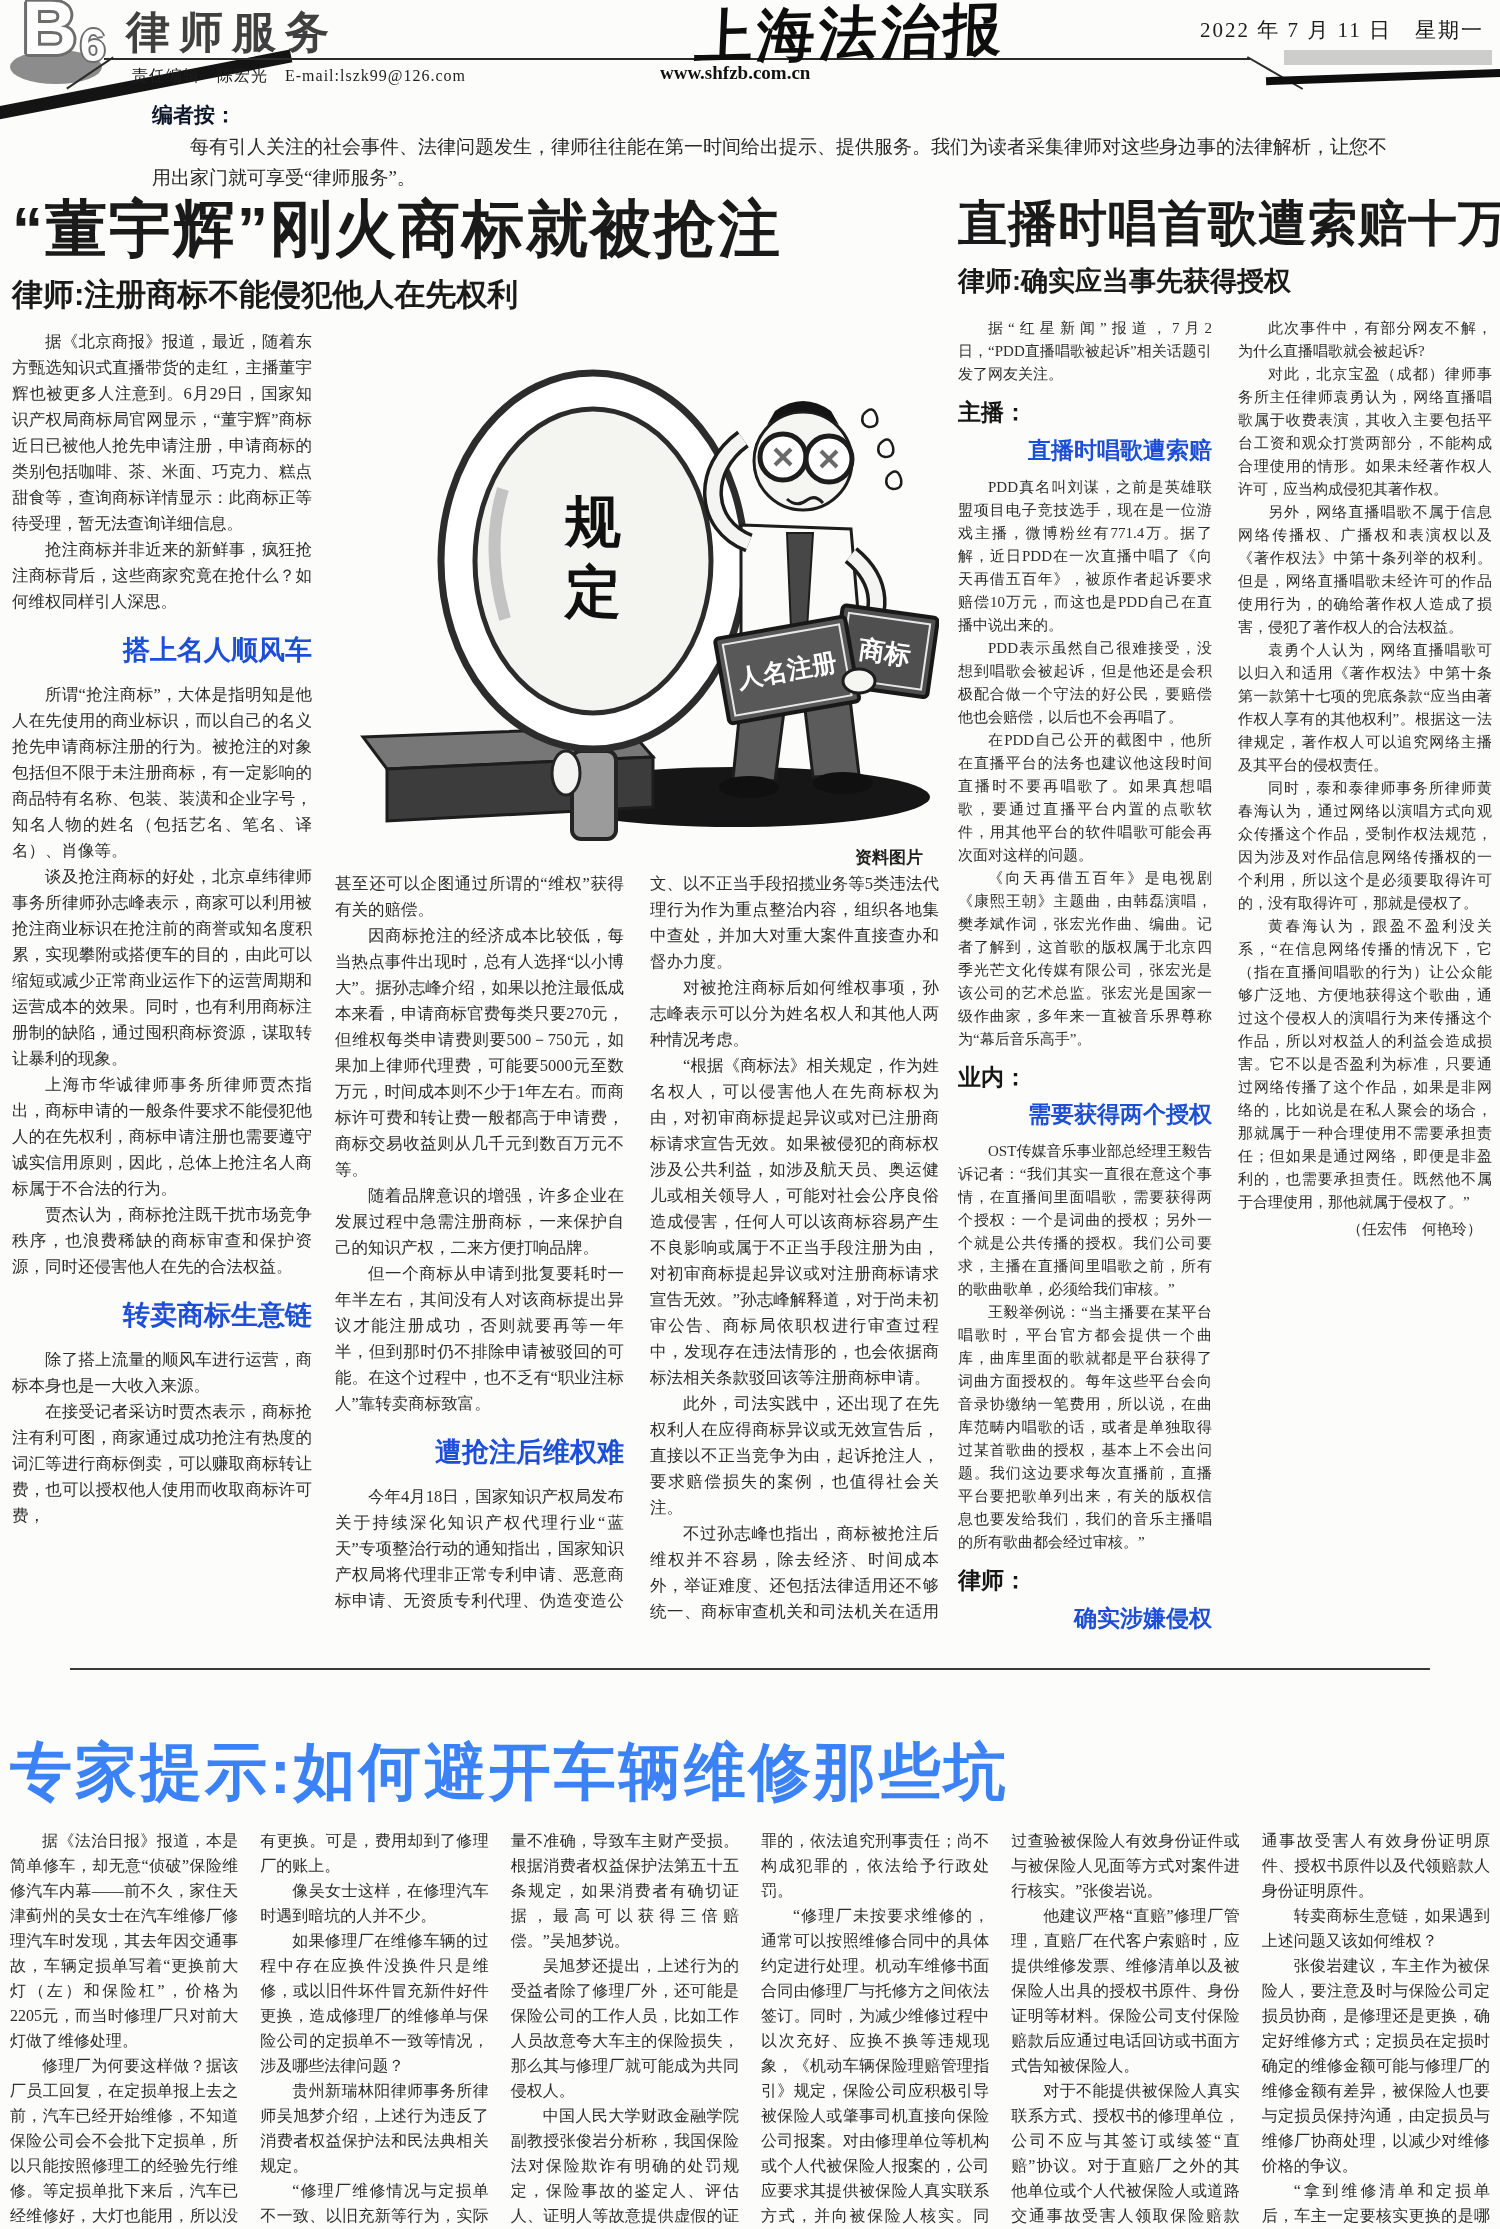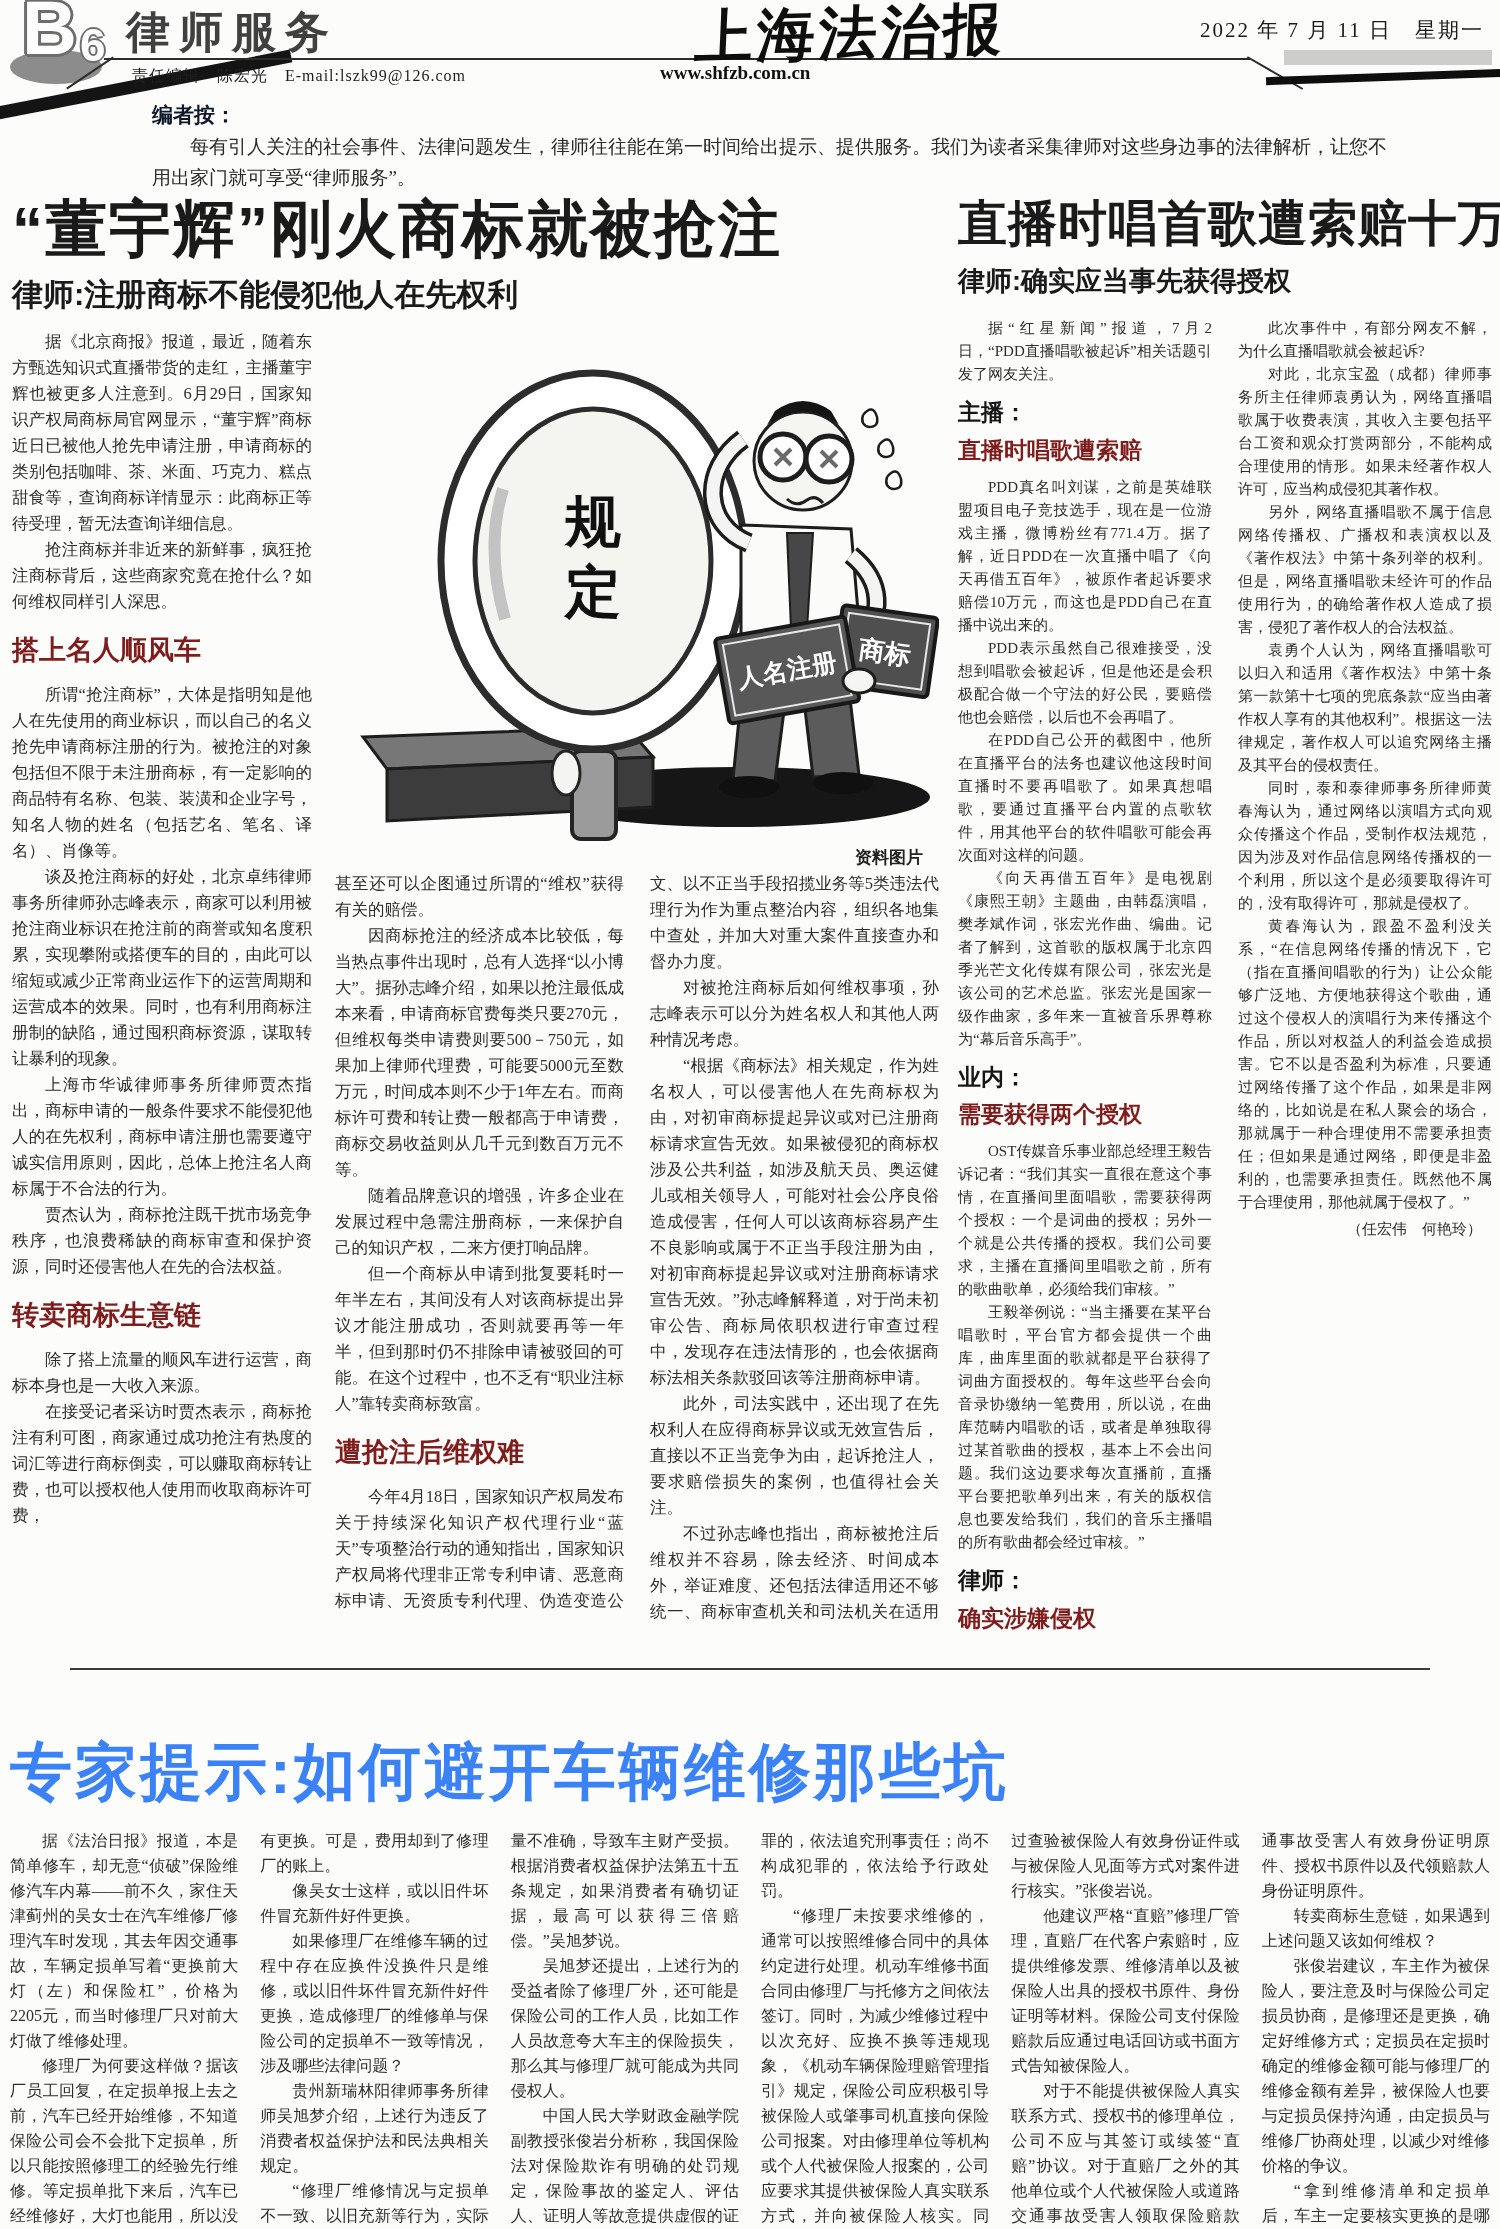--- a/index.html
+++ b/index.html
@@ -27,21 +27,21 @@
   .hdr-date { position:absolute; right:16px; top:16px; font-size:21px; letter-spacing:2px; color:#1b1b1b; }
   .hdr-graybar { position:absolute; right:8px; top:50px; width:208px; height:15px; background:#cdcdcb; }
   .hdr-blackbar { position:absolute; right:-6px; top:73px; width:240px; height:8px; background:#0e0e0e; transform:rotate(-2deg); }
   
   .ednote { position:absolute; top:99px; left:152px; width:1244px; }
   .ednote-label { font:bold 21px/1.5 "Liberation Sans",sans-serif; color:#0f172a; }
   .ednote-text { font-size:19px; line-height:31px; text-indent:2em; color:#2a2a2a; }
   
   .it-p, .it-cont { font-size:16.5px; line-height:26px; text-align:justify; text-indent:2em; color:#2d2d2d; }
   .it-cont { text-indent:0; }
-  .it-subhead { font:bold 27px/1.3 "Liberation Sans",sans-serif; text-align:left; margin:18px 0 14px; color:#7f1d1d; }
+  .it-subhead { font:bold 27px/1.3 "Liberation Sans",sans-serif; text-align:right; margin:18px 0 14px; color:#1d4ed8; }
   .it-label { font:bold 24px/1.3 "Liberation Sans",sans-serif; margin:12px 0 2px; color:#161616; }
   .it-byline { font-size:16.5px; line-height:26px; text-align:right; padding-right:10px; margin-top:4px; color:#2d2d2d; }
   
   .art1 { position:absolute; top:196px; left:12px; width:928px; height:1460px; }
   .art1-head { font:bold 62px/66px "Liberation Sans",sans-serif; letter-spacing:2px; white-space:nowrap; color:#1a1a1a; }
   .art1-sub { font:bold 31px/1.2 "Liberation Sans",sans-serif; margin-top:14px; color:#1a1a1a; }
   .art1-body { display:flex; gap:23px; margin-top:16px; }
   .a1col1 { width:300px; height:1310px; overflow:hidden; }
   .a1right { width:604px; }
   .figure { position:relative; width:604px; height:516px; }
@@ -211,21 +211,21 @@
         <p class="it-byline">（任宏伟　何艳玲）</p>
       </div>
   </div>
 
   <div class="bigrule"></div>
   <div class="art3">
     <h1 class="art3-head">专家提示:如何避开车辆维修那些坑</h1>
     <div class="art3-body">
         <p class="it-p">据《法治日报》报道，本是简单修车，却无意“侦破”保险维修汽车内幕——前不久，家住天津蓟州的吴女士在汽车维修厂修理汽车时发现，其去年因交通事故，车辆定损单写着“更换前大灯（左）和保险杠”，价格为2205元，而当时修理厂只对前大灯做了维修处理。</p>
         <p class="it-p">修理厂为何要这样做？据该厂员工回复，在定损单报上去之前，汽车已经开始维修，不知道保险公司会不会批下定损单，所以只能按照修理工的经验先行维修。等定损单批下来后，汽车已经维修好，大灯也能用，所以没有更换。可是，费用却到了修理厂的账上。</p>
-        <p class="it-p">像吴女士这样，或以旧件坏件冒充新件好件更换。</p>
+        <p class="it-p">像吴女士这样，在修理汽车时遇到暗坑的人并不少。</p>
         <p class="it-p">如果修理厂在维修车辆的过程中存在应换件没换件只是维修，或以旧件坏件冒充新件好件更换，造成修理厂的维修单与保险公司的定损单不一致等情况，涉及哪些法律问题？</p>
         <p class="it-p">贵州新瑞林阳律师事务所律师吴旭梦介绍，上述行为违反了消费者权益保护法和民法典相关规定。</p>
         <p class="it-p">“修理厂维修情况与定损单不一致、以旧充新等行为，实际上就相当于缺斤少两，或者说计量不准确，导致车主财产受损。根据消费者权益保护法第五十五条规定，如果消费者有确切证据，最高可以获得三倍赔偿。”吴旭梦说。</p>
         <p class="it-p">吴旭梦还提出，上述行为的受益者除了修理厂外，还可能是保险公司的工作人员，比如工作人员故意夸大车主的保险损失，那么其与修理厂就可能成为共同侵权人。</p>
         <p class="it-p">中国人民大学财政金融学院副教授张俊岩分析称，我国保险法对保险欺诈有明确的处罚规定，保险事故的鉴定人、评估人、证明人等故意提供虚假的证明文件，进行保险诈骗，构成犯罪的，依法追究刑事责任；尚不构成犯罪的，依法给予行政处罚。</p>
         <p class="it-p">“修理厂未按要求维修的，通常可以按照维修合同中的具体约定进行处理。机动车维修书面合同由修理厂与托修方之间依法签订。同时，为减少维修过程中以次充好、应换不换等违规现象，《机动车辆保险理赔管理指引》规定，保险公司应积极引导被保险人或肇事司机直接向保险公司报案。对由修理单位等机构或个人代被保险人报案的，公司应要求其提供被保险人真实联系方式，并向被保险人核实。同时，公司应在后续理赔环节中通过查验被保险人有效身份证件或与被保险人见面等方式对案件进行核实。”张俊岩说。</p>
         <p class="it-p">他建议严格“直赔”修理厂管理，直赔厂在代客户索赔时，应提供维修发票、维修清单以及被保险人出具的授权书原件、身份证明等材料。保险公司支付保险赔款后应通过电话回访或书面方式告知被保险人。</p>
         <p class="it-p">对于不能提供被保险人真实联系方式、授权书的修理单位，公司不应与其签订或续签“直赔”协议。对于直赔厂之外的其他单位或个人代被保险人或道路交通事故受害人领取保险赔款的，必须提供被保险人或道路交通事故受害人有效身份证明原件、授权书原件以及代领赔款人身份证明原件。</p>
         <p class="it-p">转卖商标生意链，如果遇到上述问题又该如何维权？</p>
         <p class="it-p">张俊岩建议，车主作为被保险人，要注意及时与保险公司定损员协商，是修理还是更换，确定好维修方式；定损员在定损时确定的维修金额可能与修理厂的维修金额有差异，被保险人也要与定损员保持沟通，由定损员与维修厂协商处理，以减少对维修价格的争议。</p>

